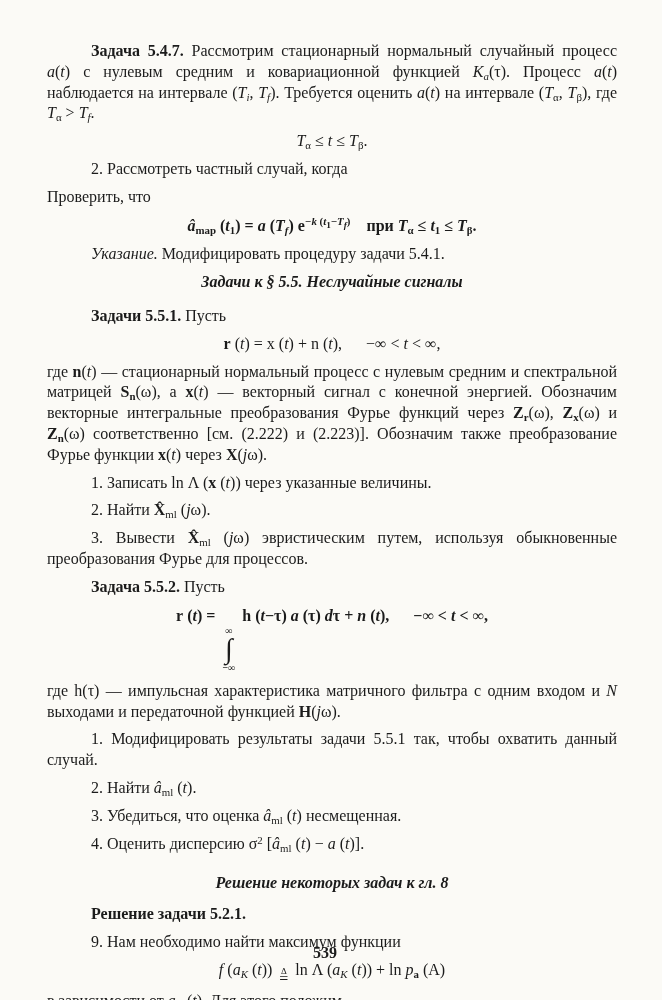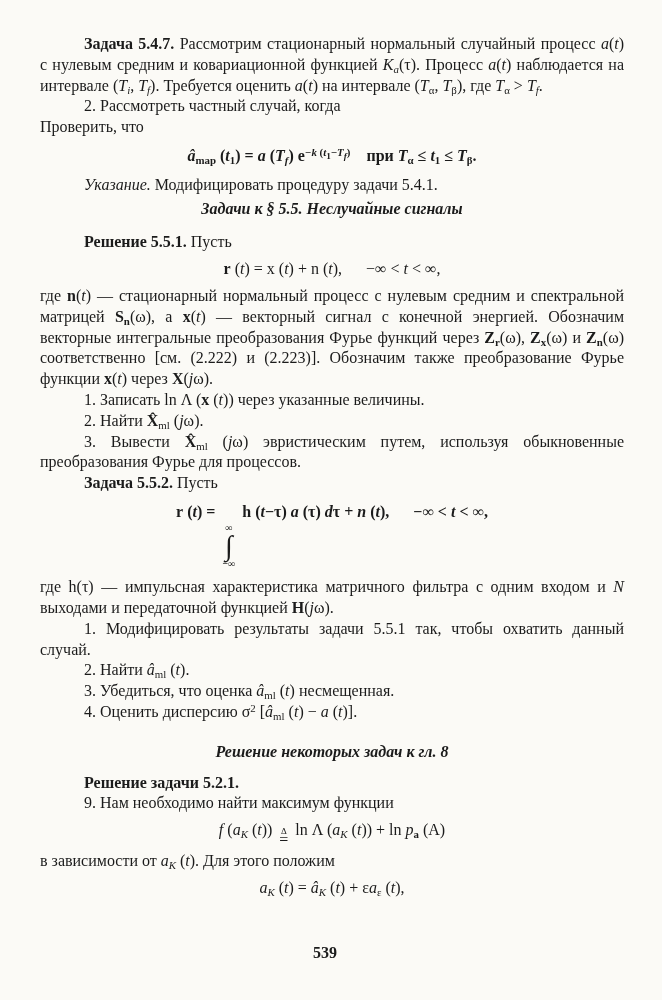--- a/index.html
+++ b/index.html
@@ -9,21 +9,21 @@
     margin:0 auto;
     background:#fbfaf6;
     color:#1b1b1b;
     font-family:"Liberation Serif","DejaVu Serif",serif;
     font-size:16px;
     line-height:1.3;
     overflow:hidden;
     box-sizing:border-box;
     padding:34px 38px 0 40px;
   }
-  p{margin:0;}
+  p{margin:7px;}
   .p{text-align:justify;}
   .ind{text-indent:44px;}
   .eq{text-align:center;margin:6px 0;}
   .eq-big{text-align:center;margin:8px 0;font-weight:bold;}
   .section{text-align:center;font-weight:bold;font-style:italic;margin:3px 0 13px;}
   .section2{text-align:center;font-weight:bold;font-style:italic;margin:19px 0 10px;}
   .it{font-style:italic;}
   .itl{font-style:italic;}
   .bld{font-weight:bold;}
   i{font-family:"Liberation Serif","DejaVu Serif",serif;}
@@ -44,31 +44,32 @@
     text-align:center;font-weight:bold;font-size:16px;
   }
 </style>
 </head>
 <body>
 
 <div class="page">
 
   <p class="p ind"><b>Задача 5.4.7.</b> Рассмотрим стационарный нормальный случайный процесс <i>a</i>(<i>t</i>) с нулевым средним и ковариационной функцией <i>K</i><sub class="itl">a</sub>(τ). Процесс <i>a</i>(<i>t</i>) наблюдается на интервале (<i>T</i><sub class="itl">i</sub>, <i>T</i><sub class="itl">f</sub>). Требуется оценить <i>a</i>(<i>t</i>) на интервале (<i>T</i><sub>α</sub>, <i>T</i><sub>β</sub>), где <i>T</i><sub>α</sub> &gt; <i>T</i><sub class="itl">f</sub>.</p>
 
+  <p class="eq"><i>T</i><sub>α</sub> ≤ <i>t</i> ≤ <i>T</i><sub>β</sub>.</p>
 
   <p class="p ind">2. Рассмотреть частный случай, когда</p>
 
   <p class="p">Проверить, что</p>
   <p class="eq-big"><i>â</i><sub>map</sub> (<i>t</i><sub>1</sub>) = <i>a</i> (<i>T</i><sub class="itl">f</sub>) e<sup><i>−k</i> (<i>t</i><sub>1</sub>−<i>T</i><sub class="itl">f</sub>)</sup> при <i>T</i><sub>α</sub> ≤ <i>t</i><sub>1</sub> ≤ <i>T</i><sub>β</sub>.</p>
 
   <p class="p ind"><i>Указание.</i> Модифицировать процедуру задачи 5.4.1.</p>
 
   <p class="section"><b class="it">Задачи к § 5.5. Неслучайные сигналы</b></p>
 
-  <p class="p ind"><b>Решение 5.5.1.</b> Пусть</p>
+  <p class="p ind"><b>Задачи 5.5.1.</b> Пусть</p>
   <p class="eq"><b>r</b> (<i>t</i>) = x (<i>t</i>) + n (<i>t</i>),  −∞ &lt; <i>t</i> &lt; ∞,</p>
 
   <p class="p">где <b>n</b>(<i>t</i>) — стационарный нормальный процесс с нулевым средним и спектральной матрицей <b>S</b><sub class="bld">n</sub>(ω), а <b>x</b>(<i>t</i>) — векторный сигнал с конечной энергией. Обозначим векторные интегральные преобразования Фурье функций через <b>Z</b><sub class="bld">r</sub>(ω), <b>Z</b><sub class="bld">x</sub>(ω) и <b>Z</b><sub class="bld">n</sub>(ω) соответственно [см. (2.222) и (2.223)]. Обозначим также преобразование Фурье функции <b>x</b>(<i>t</i>) через <b>X</b>(<i>j</i>ω).</p>
 
   <p class="p ind">1. Записать ln Λ (<b>x</b> (<i>t</i>)) через указанные величины.</p>
   <p class="p ind">2. Найти <b>X̂</b><sub>ml</sub> (<i>j</i>ω).</p>
   <p class="p ind">3. Вывести <b>X̂</b><sub>ml</sub> (<i>j</i>ω) эвристическим путем, используя обыкновенные преобразования Фурье для процессов.</p>
 
   <p class="p ind"><b>Задача 5.5.2.</b> Пусть</p>
   <p class="eq-big"><b>r</b> (<i>t</i>) = <span class="stack intlim">

